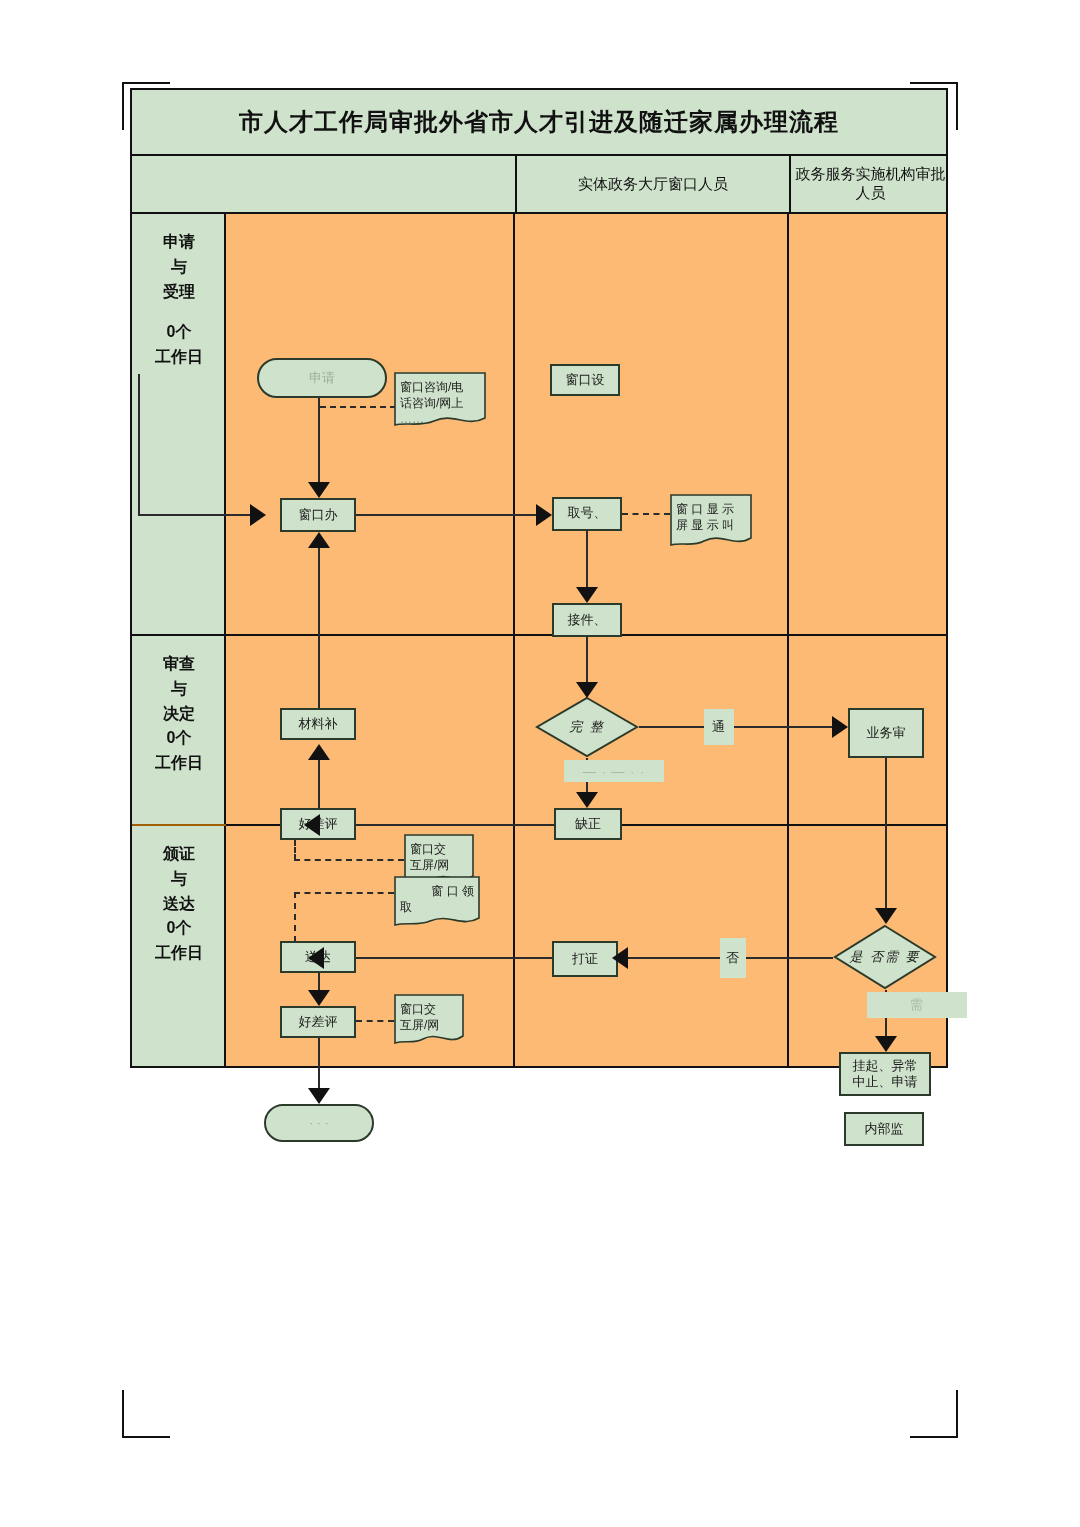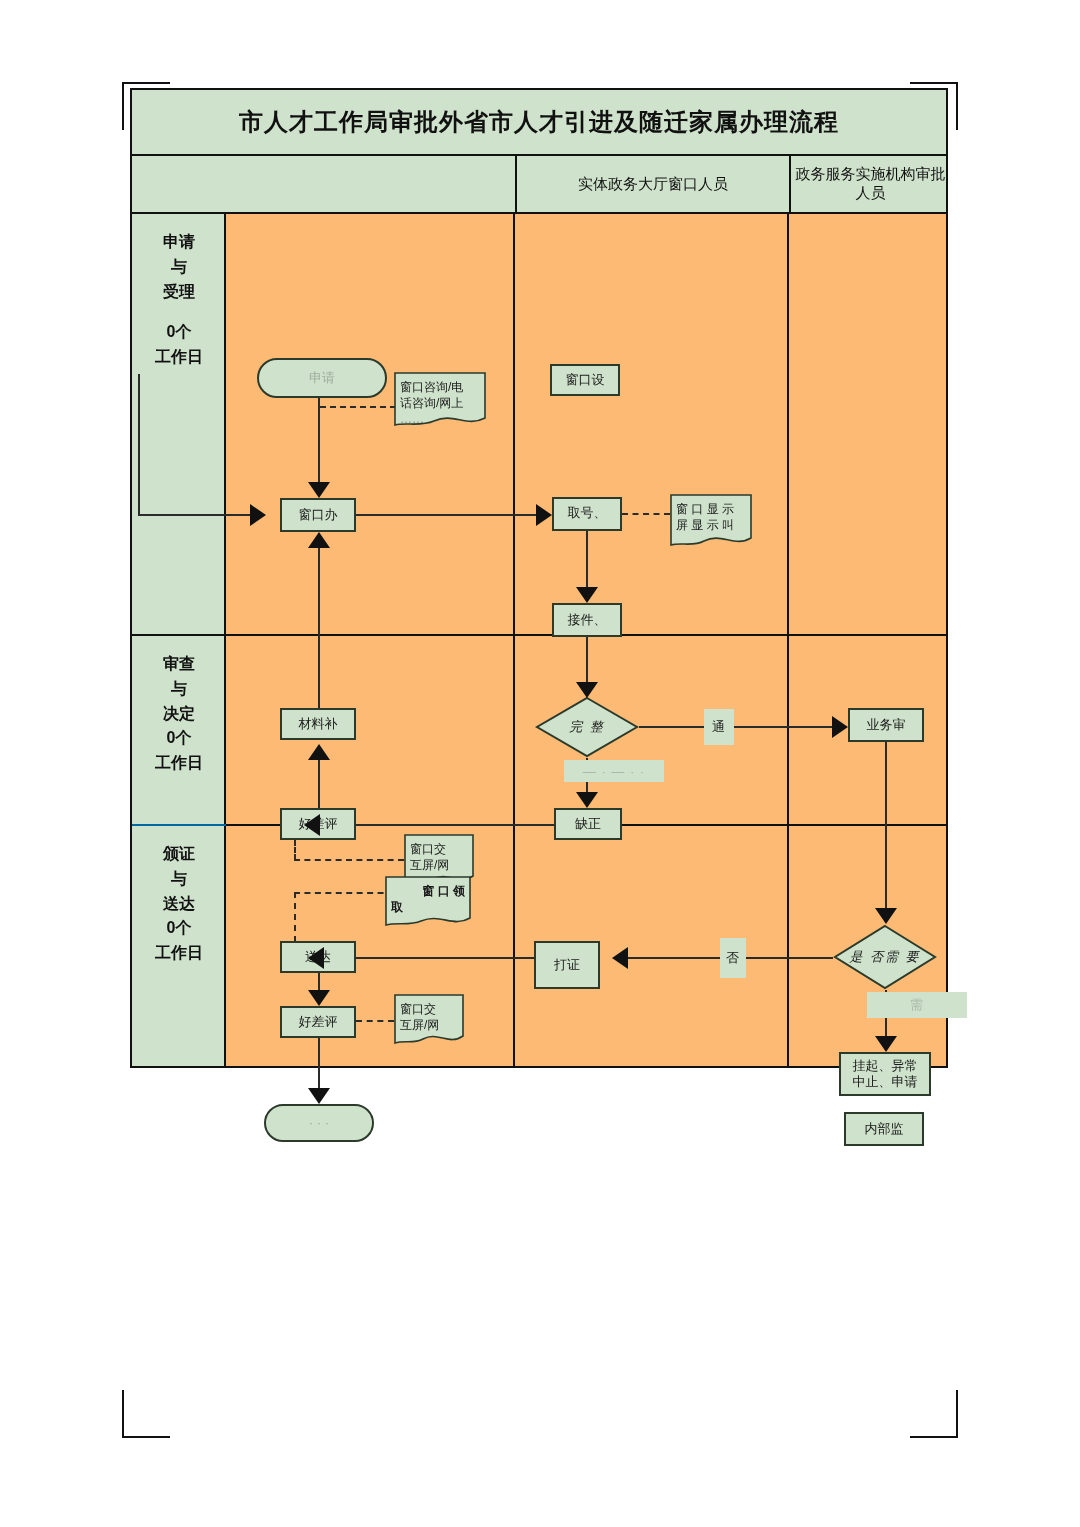--- a/index.html
+++ b/index.html
@@ -88,21 +88,21 @@
   }
   .stage-cell {
     position: absolute; left: 0; width: 94px;
     display: flex; flex-direction: column; align-items: center;
     justify-content: flex-start; padding-top: 16px;
     box-sizing: border-box;
     font-size: 16px; font-weight: bold; color: #111; line-height: 1.55;
   }
   .stage-cell.s0 { top: 0;    height: 420px; }
   .stage-cell.s1 { top: 420px; height: 190px; border-top: 2px solid #111; }
-  .stage-cell.s2 { top: 610px; height: 244px; border-top: 2px solid #0369a1; }
+  .stage-cell.s2 { top: 610px; height: 244px; border-top: 2px solid #a16207; }
   .stage-cell .gap { height: 16px; }
 
   
   .row-sep { position: absolute; left: 94px; width: 722px; height: 2px; background: #111; }
   .row-sep.r1 { top: 420px; }
   .row-sep.r2 { top: 610px; }
   
   .lane-sep { position: absolute; top: 0; width: 2px; height: 854px; background: #111; }
   .lane-sep.l1 { left: 381px; }
   .lane-sep.l2 { left: 655px; }
@@ -338,21 +338,21 @@
       <div class="line v" style="left:186px; top:540px; height:56px;"></div>
       <div class="arrow up" style="left:176px; top:530px;"></div>
 
       <div class="node" style="left:148px; top:494px; width:76px; height:32px;">
         <span>材料补</span>
       </div>
 
       <div class="line v" style="left:186px; top:330px; height:166px;"></div>
       <div class="arrow up" style="left:176px; top:318px;"></div>
 
-      <div class="node" style="left:716px; top:494px; width:76px; height:34px;">
+      <div class="node" style="left:716px; top:494px; width:76px; height:50px;">
         <span>业务审</span>
       </div>
 
       <div class="line v" style="left:753px; top:528px; height:170px;"></div>
       <div class="arrow down" style="left:743px; top:694px;"></div>
 
       <div class="diamond" style="left:701px; top:710px; width:104px; height:66px;">
         <svg width="104" height="66" viewBox="0 0 104 66">
           <polygon points="52,2 102,33 52,64 2,33" fill="#cfe3cc" stroke="#2b3a2b" stroke-width="2"></polygon>
         </svg>
@@ -376,32 +376,32 @@
 
       <div class="node" style="left:707px; top:838px; width:92px; height:44px; flex-direction:column;">
         <span>挂起、异常</span>
         <span>中止、申请</span>
       </div>
 
       <div class="node" style="left:712px; top:898px; width:80px; height:34px;">
         <span>内部监</span>
       </div>
 
-      <div class="node" style="left:402px; top:727px; width:66px; height:48px;">
+      <div class="node" style="left:420px; top:727px; width:66px; height:36px;">
         <span>打证</span>
       </div>
 
       <div class="line h" style="left:192px; top:743px; width:234px;"></div>
       <div class="arrow left" style="left:176px; top:733px;"></div>
 
       <div class="node" style="left:148px; top:727px; width:76px; height:32px;">
         <span>送达</span>
       </div>
 
-      <div class="note" style="left:253px; top:662px; width:86px; height:52px;font-weight:bold;">
+      <div class="note" style="left:262px; top:662px; width:86px; height:52px;">
         <svg width="86" height="52" viewBox="0 0 86 52">
           <path d="M1,1 H85 V42 C68,52 56,37 36,45 C25,50 11,46 1,49 Z" fill="#cfe3cc" stroke="#2b3a2b" stroke-width="1.6"></path>
         </svg>
         <div class="ntext" style="text-align:right;">
           <div>窗 口 领</div>
           <div style="text-align:left;">取</div>
         </div>
       </div>
       <div class="dash h" style="left:162px; top:678px; width:100px;"></div>
       <div class="dash v" style="left:162px; top:678px; height:50px;"></div>

